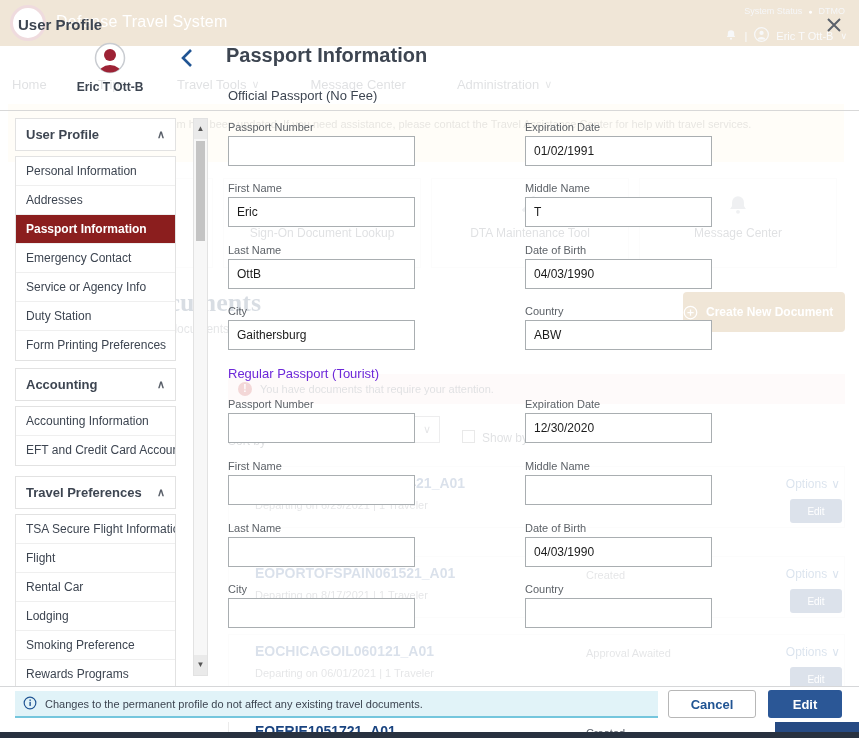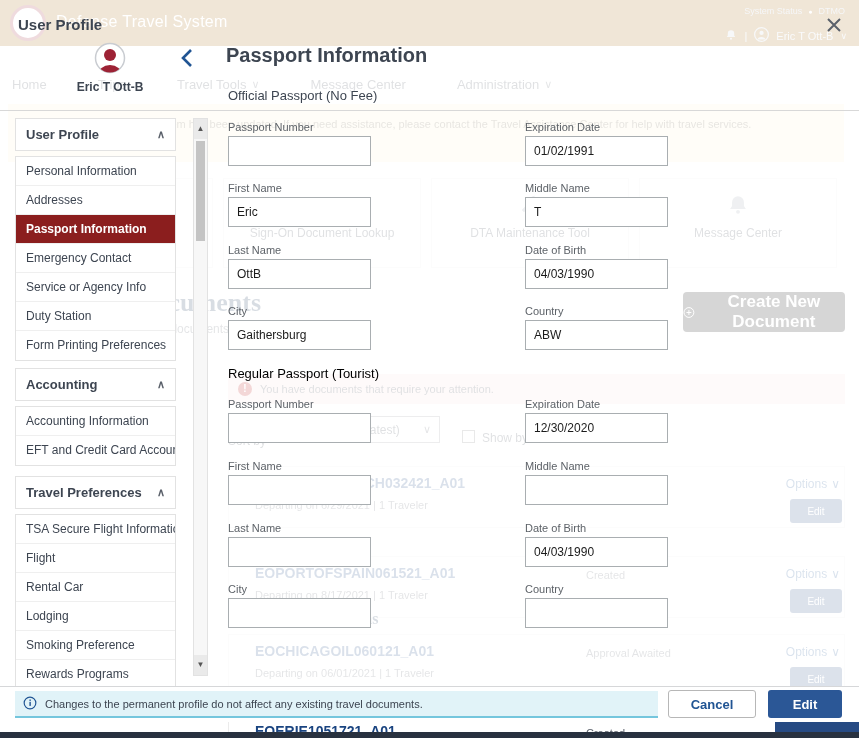--- a/index.html
+++ b/index.html
@@ -20,22 +20,22 @@
              font-size:11px;color:#6f6048;padding:12px 30px 0 42px;line-height:1.55}
   #bg-notice .tri{position:absolute;left:16px;top:15px;width:0;height:0;border-left:8px solid transparent;
                   border-right:8px solid transparent;border-bottom:14px solid #e0a800}
   .tile{position:absolute;top:178px;width:198px;height:90px;background:#fff;border:1px solid #ececec;
         text-align:center;font-size:12px;color:#3d4551}
   .tile svg{margin-top:13px}
   .tile .t-label{margin-top:5px}
   #bg-title{position:absolute;left:15px;top:288px;font-family:"Liberation Serif",serif;
             font-size:26px;font-weight:bold;color:#112e51}
   #bg-sub{position:absolute;left:15px;top:322px;font-size:12px;color:#5b616b}
-  #bg-create{position:absolute;left:683px;top:292px;width:162px;height:40px;background:#000000;color:#fff;
-             font-size:17px;font-weight:bold;border:0;border-radius:4px;display:flex;align-items:center;
+  #bg-create{position:absolute;left:683px;top:292px;width:162px;height:40px;background:#a16207;color:#fff;
+             font-size:12px;font-weight:bold;border:0;border-radius:4px;display:flex;align-items:center;
              justify-content:flex-start;gap:8px;cursor:pointer}
   #bg-alert{position:absolute;left:228px;top:374px;width:617px;height:30px;background:#f9dede;
             display:flex;align-items:center;gap:8px;padding-left:10px;font-size:11px;color:#3d4551}
   .alert-dot{width:14px;height:14px;border-radius:50%;background:#b50909;color:#fff;font-size:10px;
              font-weight:bold;text-align:center;line-height:14px;flex:0 0 14px}
   #bg-sortlabel{position:absolute;left:228px;top:434px;font-size:12px}
   #bg-sortdd{position:absolute;left:272px;top:416px;width:168px;height:27px;background:#fff;
              border:1px solid #8d9297;font-size:12px;display:flex;align-items:center;
              justify-content:space-between;padding:0 8px;cursor:pointer}
   #bg-check{position:absolute;left:462px;top:430px;width:13px;height:13px;border:1px solid #757575;background:#fff}
@@ -57,21 +57,21 @@
   #m-title{position:absolute;left:18px;top:16px;font-size:15px;font-weight:bold;color:#3d4551;z-index:5}
   #m-close{position:absolute;left:820px;top:12px;width:28px;height:28px;background:transparent;border:0;
            cursor:pointer;z-index:6}
   #m-avatar{position:absolute;left:94px;top:42px;z-index:5}
   #m-uname{position:absolute;left:62px;top:80px;width:96px;text-align:center;font-size:12px;
            font-weight:bold;color:#3d4551;z-index:5}
   #m-back{position:absolute;left:176px;top:47px;width:20px;height:24px;background:transparent;border:0;
           cursor:pointer;z-index:5}
   #m-head{position:absolute;left:226px;top:44px;font-size:20px;font-weight:bold;color:#3d4551;z-index:5}
   #m-sec1{position:absolute;left:228px;top:88px;font-size:13px;color:#3d4551;z-index:5}
-  #m-sec2{position:absolute;left:228px;top:366px;font-size:13px;color:#000000;z-index:5}
+  #m-sec2{position:absolute;left:228px;top:366px;font-size:13px;color:#6d28d9;z-index:5}
   #m-divider{position:absolute;left:0;top:110px;width:859px;height:1px;background:#d8d8d8;z-index:5}
 
   .sb-head{position:absolute;left:15px;width:161px;height:33px;background:#fff;border:1px solid #e2e2e2;
            display:flex;align-items:center;justify-content:space-between;padding:0 10px;font-size:13px;
            font-weight:bold;color:#3d4551;z-index:5;cursor:pointer}
   .chev{font-size:11px;color:#5b616b}
   .sb-list{position:absolute;left:15px;width:161px;background:#fff;border:1px solid #e2e2e2;z-index:5}
   .sb-item{height:29px;line-height:28px;padding-left:10px;font-size:12px;color:#3d4551;
            border-bottom:1px solid #efefef;cursor:pointer;white-space:nowrap;overflow:hidden}
   .sb-item:last-child{border-bottom:0}
@@ -79,21 +79,21 @@
 
   #scrollbar{position:absolute;left:193px;top:118px;width:15px;height:558px;background:#f7f7f7;
              border:1px solid #e2e2e2;z-index:5}
   .scr-btn{position:absolute;left:0;width:13px;height:20px;background:#eaeaea;border:0;font-size:8px;
            color:#555;text-align:center;line-height:20px;cursor:pointer;padding:0}
   #scr-up{top:0}
   #scr-dn{bottom:0}
   #scr-thumb{position:absolute;left:2px;top:22px;width:9px;height:100px;background:#c4c4c4;cursor:grab}
 
   .lbl{position:absolute;font-size:11px;color:#5d6268;z-index:5}
-  .inp{position:absolute;width:143px;height:26px;border:1px solid #a9aeb1;background:#fff;
+  .inp{position:absolute;width:187px;height:26px;border:1px solid #a9aeb1;background:#fff;
        font-family:"Liberation Sans",sans-serif;font-size:12px;color:#1b1b1b;padding:14px 8px;z-index:5}
 
   #m-footer{position:absolute;left:0;top:686px;width:859px;height:36px;background:#fff;
             border-top:1px solid #d6d7d9;z-index:6}
   #m-banner{position:absolute;left:15px;top:4px;width:643px;height:27px;background:#e1f3f8;
             border-bottom:2px solid #74c6dd;display:flex;align-items:center;gap:8px;padding-left:8px;
             font-size:11px;color:#3d4551}
   #m-cancel{position:absolute;left:668px;top:3px;width:88px;height:28px;background:#fff;
             border:1px solid #b7b7b7;border-radius:3px;color:#205493;font-size:13px;font-weight:bold;
             font-family:"Liberation Sans",sans-serif;cursor:pointer}

